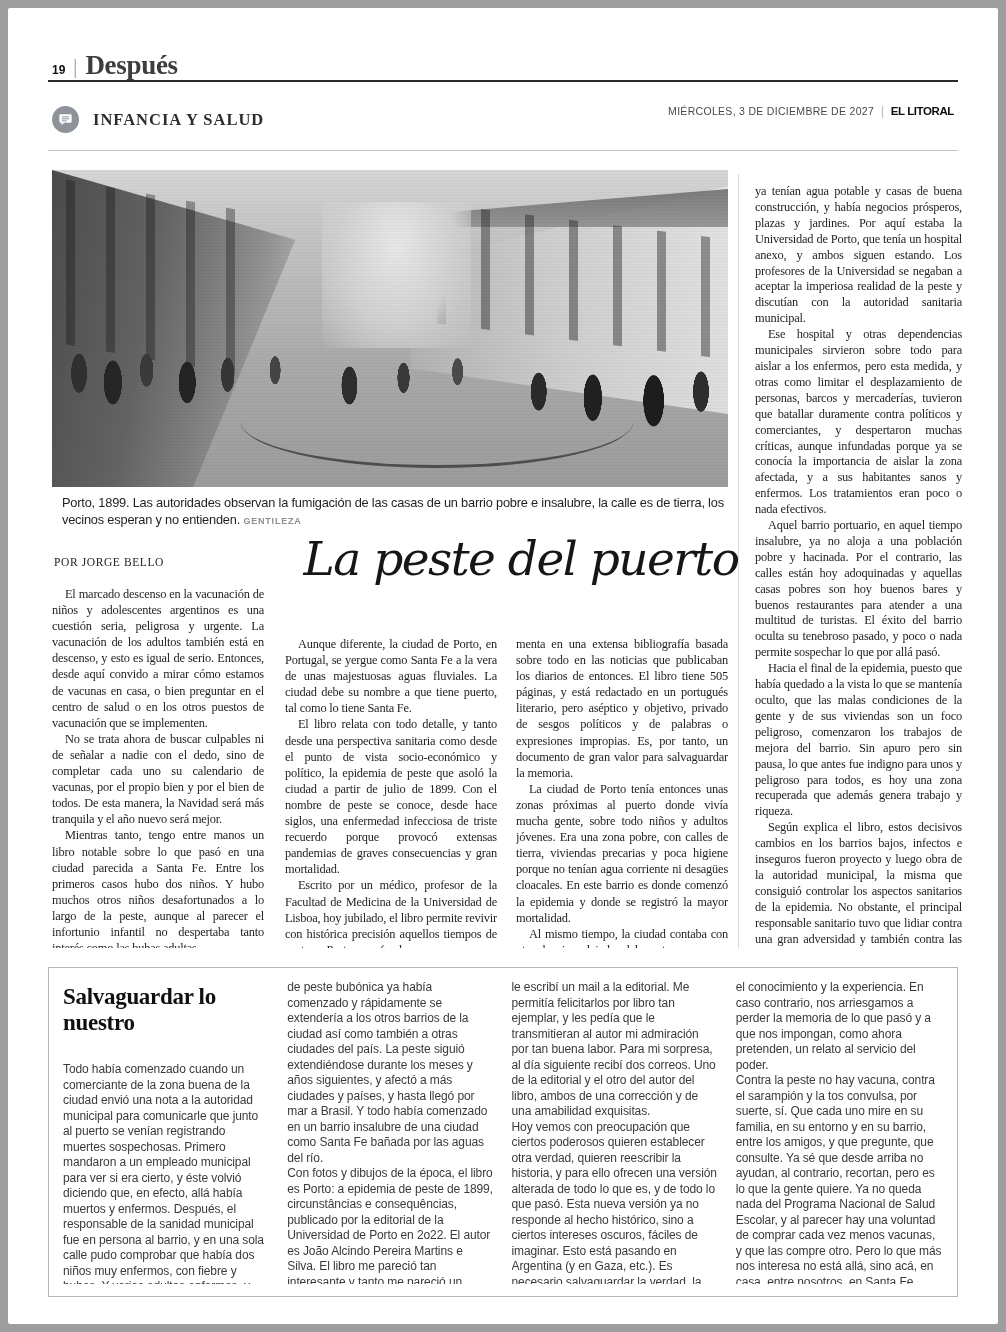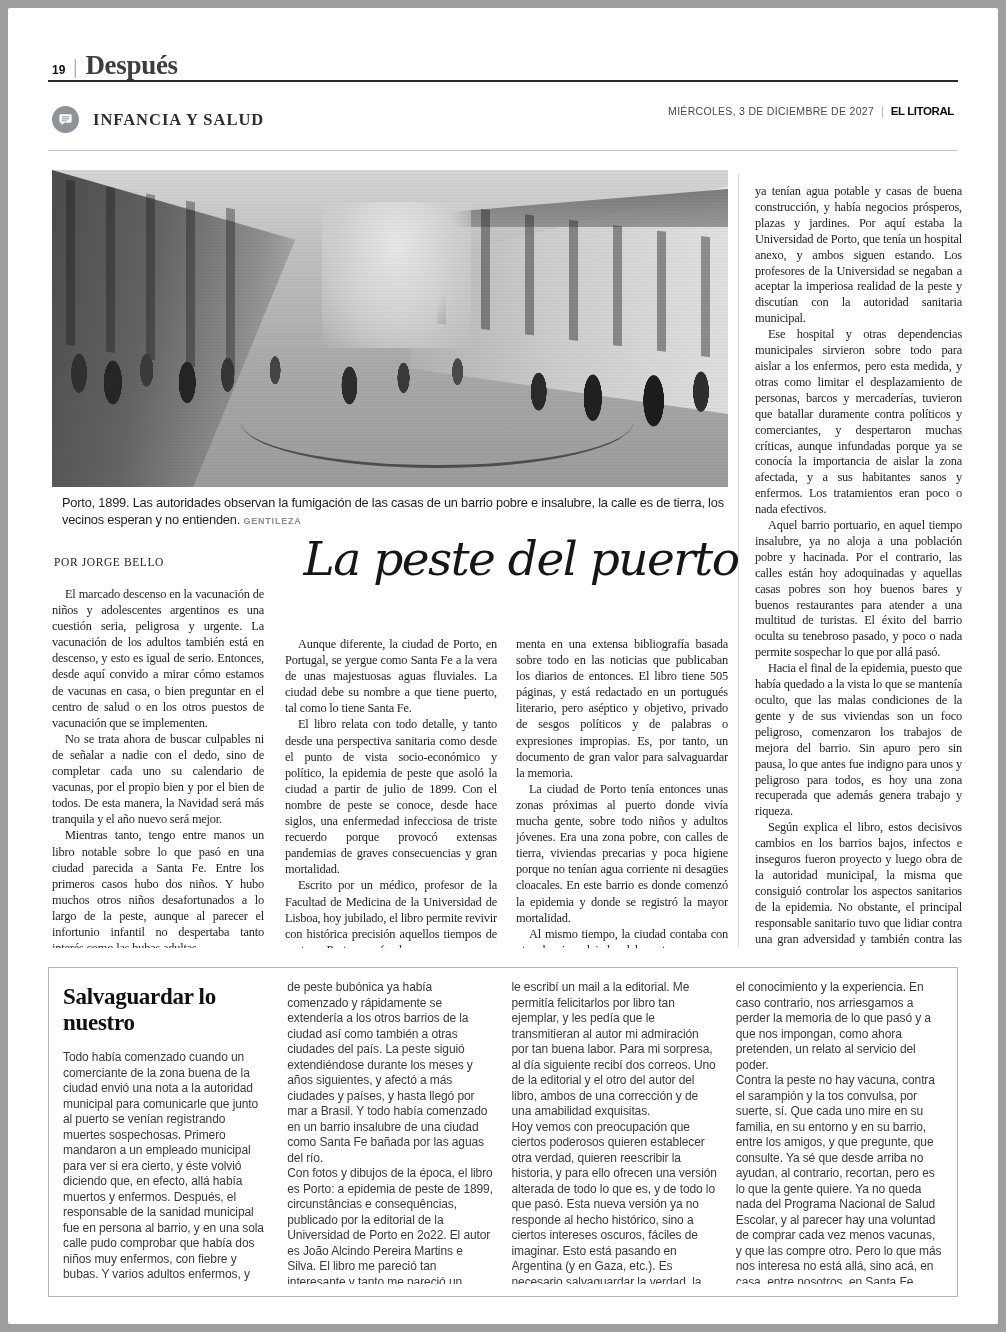--- a/index.html
+++ b/index.html
@@ -99,21 +99,21 @@
   .bcol3{position:absolute;left:464px;top:466px;width:212px;height:312px;overflow:hidden;}
   .main-right p{margin:0;font-size:12.4px;line-height:15.9px;color:#1f1f1f;
     text-align:justify;letter-spacing:-0.2px;}
   .main-right p.ind{text-indent:13px;}
 
   
   .box{position:absolute;left:40px;top:959px;width:910px;height:330px;
     box-sizing:border-box;border:1px solid #b5b5b5;background:#fff;
     padding:12px 14px;display:grid;grid-template-columns:repeat(4,1fr);column-gap:17px;}
   .box-col{overflow:hidden;}
-  .box-title{margin:4px 0 14px 0;font-family:"Liberation Serif",serif;
+  .box-title{margin:4px 0 26px 0;font-family:"Liberation Serif",serif;
     font-size:23px;font-weight:bold;color:#101010;letter-spacing:-0.3px;}
   .box-col p{margin:0;font-family:"Liberation Sans",sans-serif;
     font-size:12px;line-height:15.5px;color:#3a3a3a;letter-spacing:-0.1px;font-weight:400;}
 </style>
 </head>
 <body>
 
 <div class="sheet">
 
   <div class="hdr-left">

